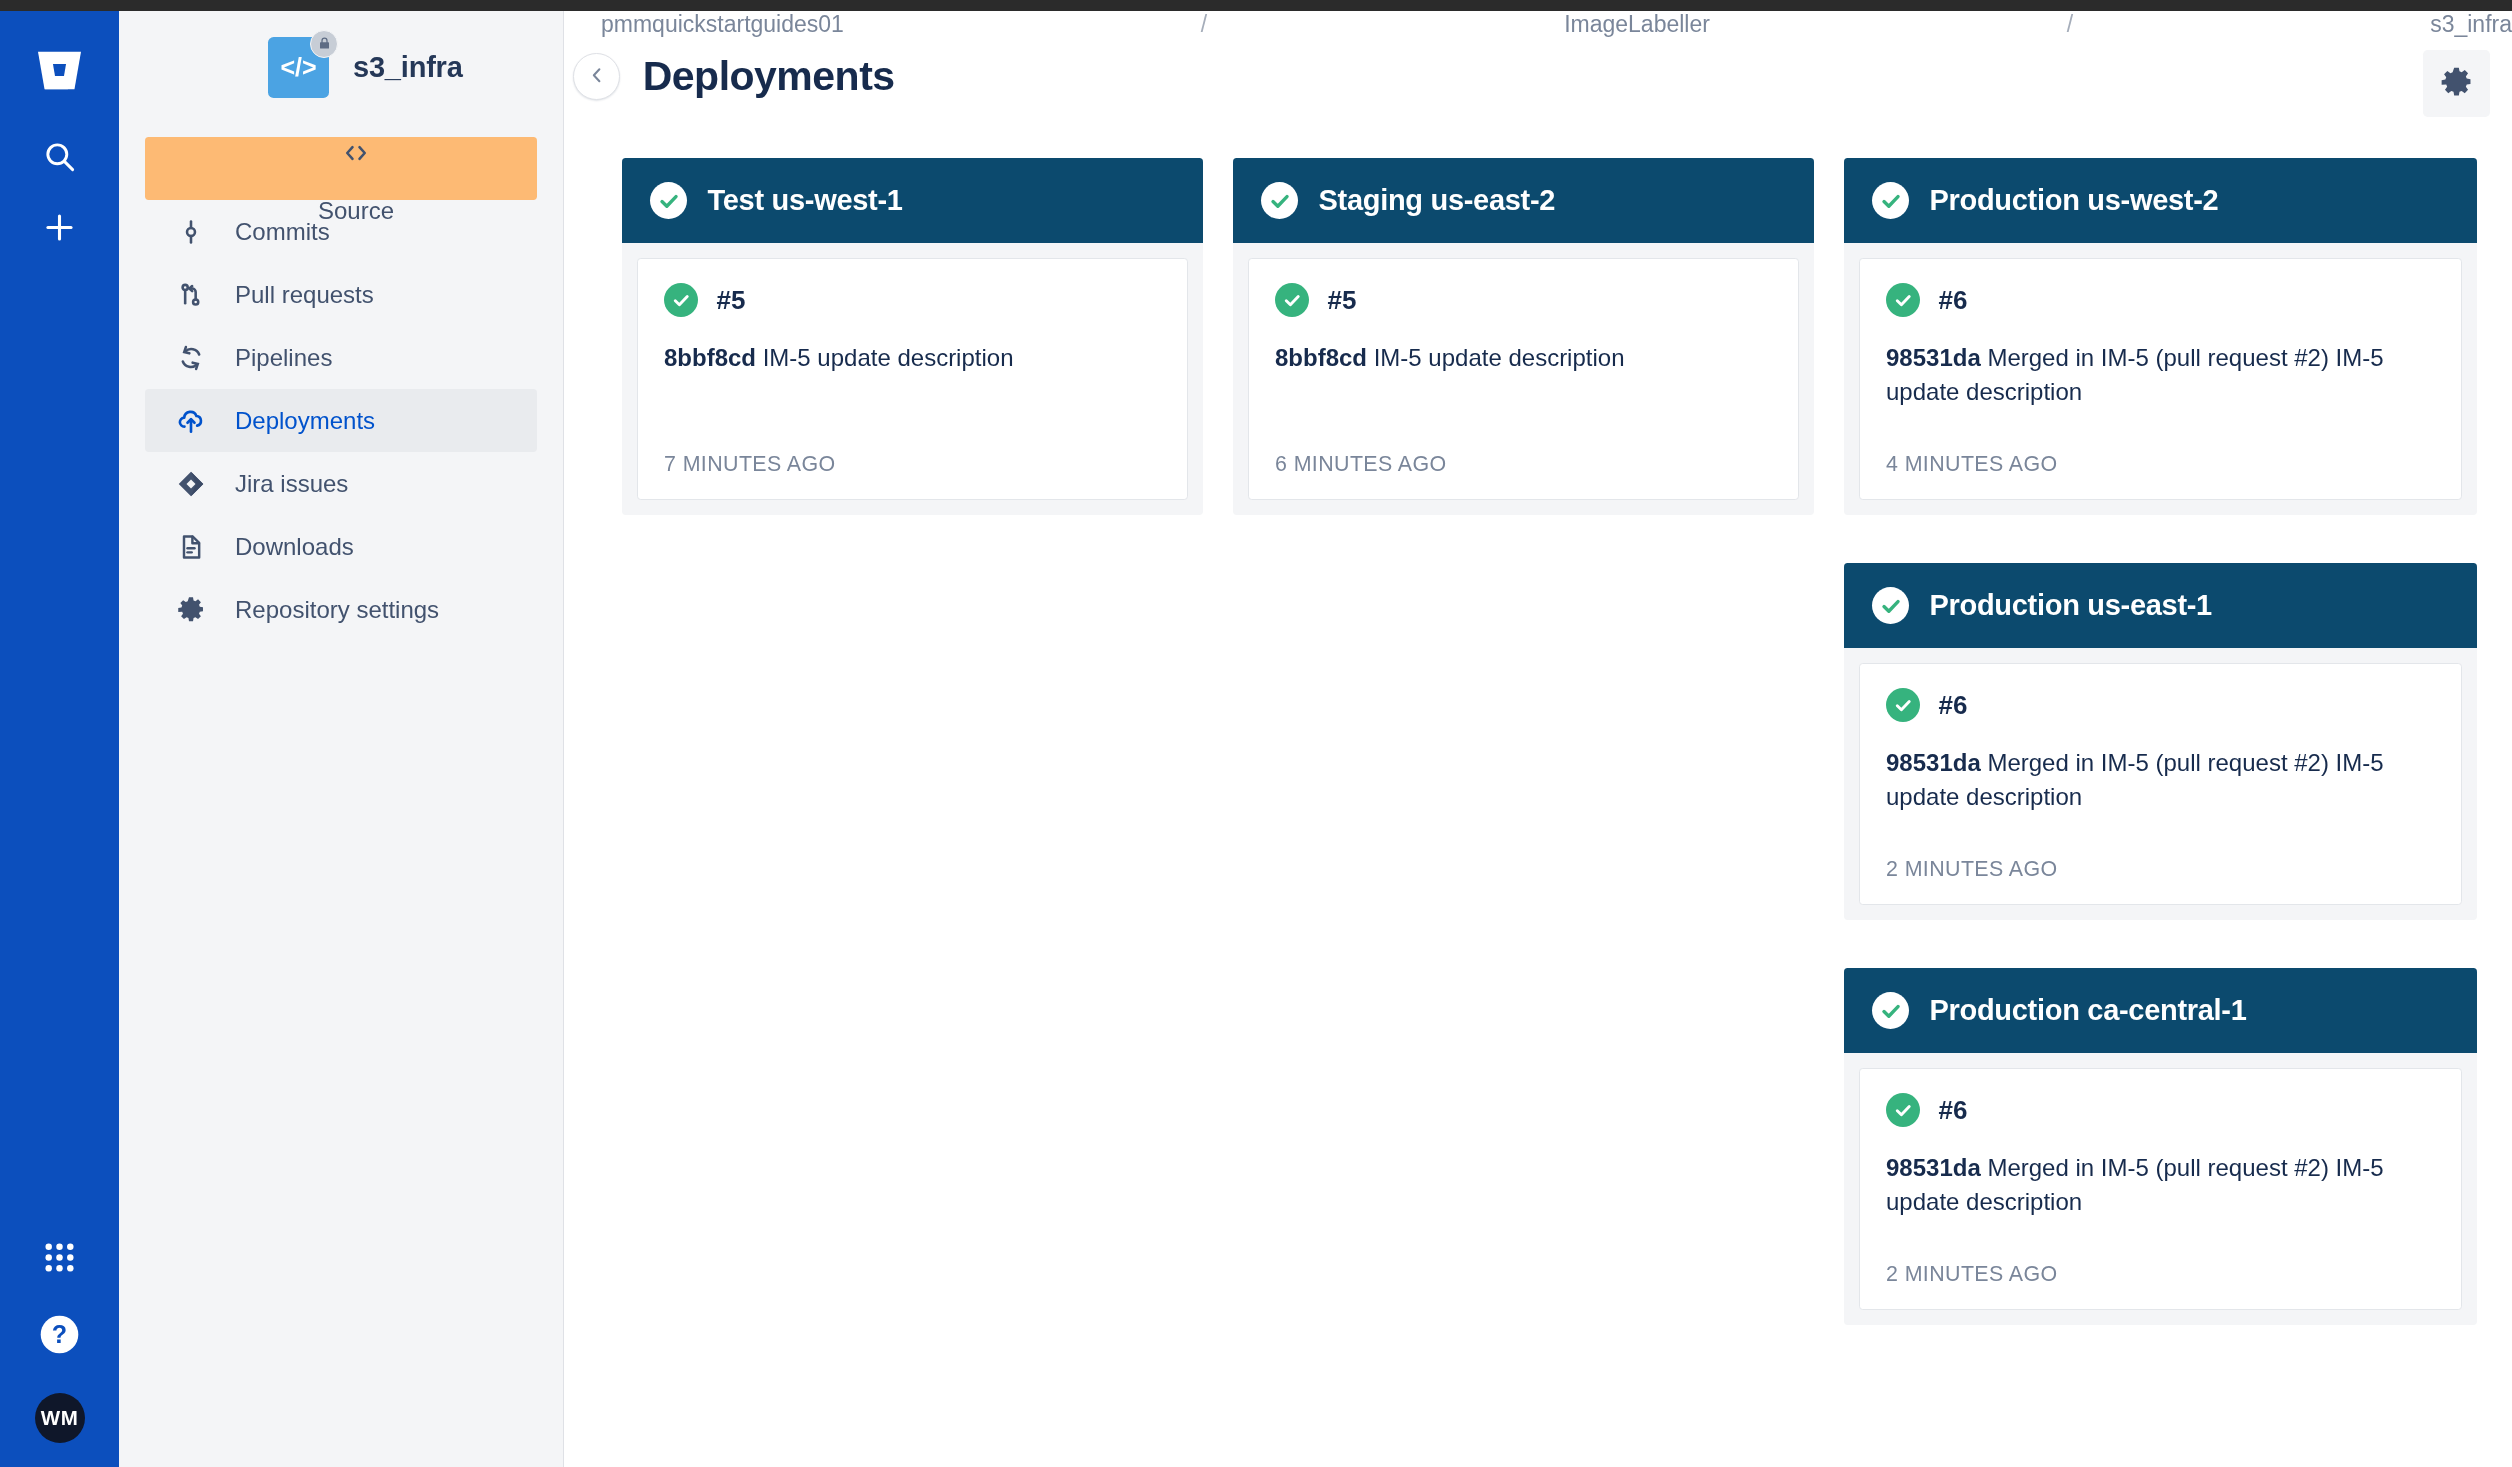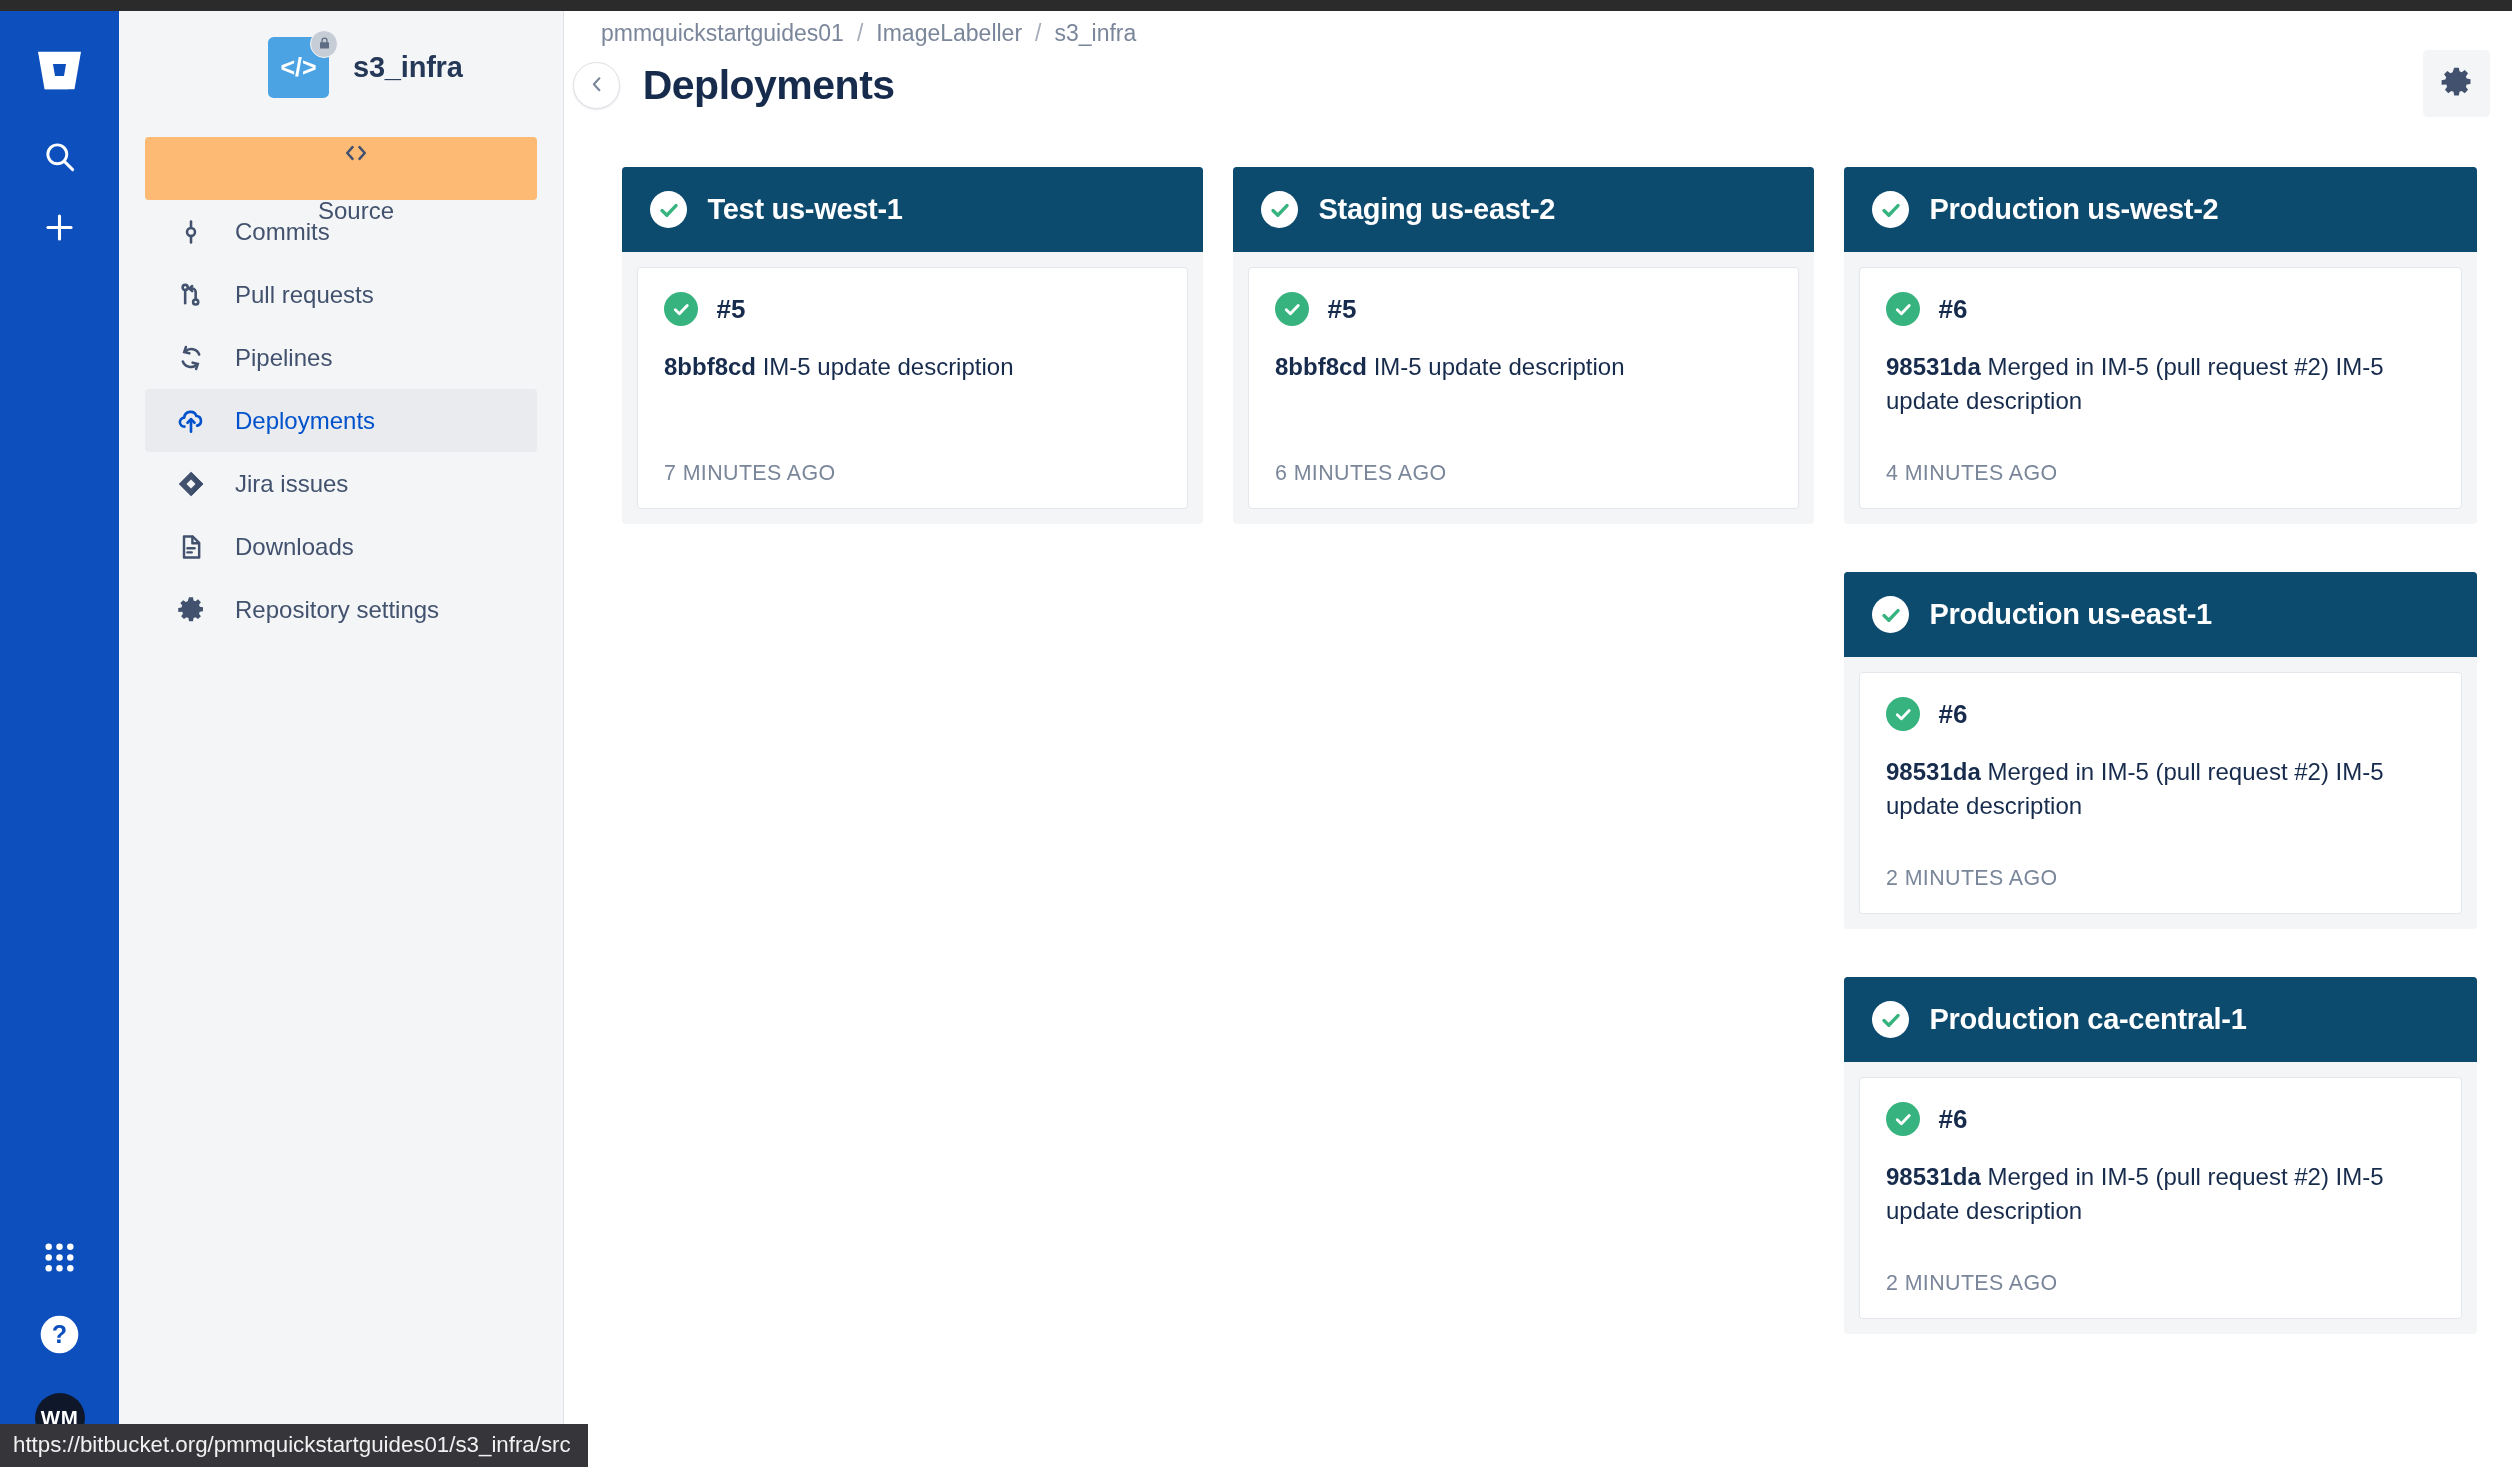--- a/index.html
+++ b/index.html
@@ -60,21 +60,21 @@
     color: #42526e; font-size: 24px;
   }
   .nav-item .nav-icon { width: 32px; height: 32px; display:flex; align-items:center; justify-content:center; flex:0 0 32px; }
   .nav-item.hovered { background: #fdba74; flex-direction: column; }
   .nav-item.selected { background: #e9ebee; color: #0052cc; }
 
   
   .main { flex: 1 1 auto; background: #fff; position: relative; overflow: hidden; }
   .breadcrumb {
     display: flex; align-items: center; gap: 13px;
-    padding: 20px 0 0 37px; font-size: 23px; color: #7a869a;
+    padding: 11px 0 0 37px; font-size: 23px; color: #7a869a; justify-content: space-between;
   }
   .crumb-sep { color: #a5adba; }
   .page-head { display: flex; align-items: center; gap: 22.3px; padding: 15px 0 0 4.7px; }
   .collapse-btn {
     width: 47px; height: 47px; border-radius: 50%; background: #fff;
     border: 0.9px solid #dfe1e6; display: flex; align-items: center; justify-content: center;
     box-shadow: 0 0.9px 1.9px rgba(9,30,66,.12); margin-left: 4.7px;
   }
   .page-title { font-size: 41px; font-weight: 700; color: #172b4d; letter-spacing: -0.5px; }
   .settings-btn {
@@ -463,15 +463,14 @@
               </div>
               <div class="deploy-time">2 MINUTES AGO</div>
             </div>
           </div>
         </div>
 
       </div>
     </div>
   </div>
 
-  <div class="statusbar">https://bitbucket.org/pmmquickstartguides01/s3_infra/src</div>
 </div>
 
 
 </body></html>

